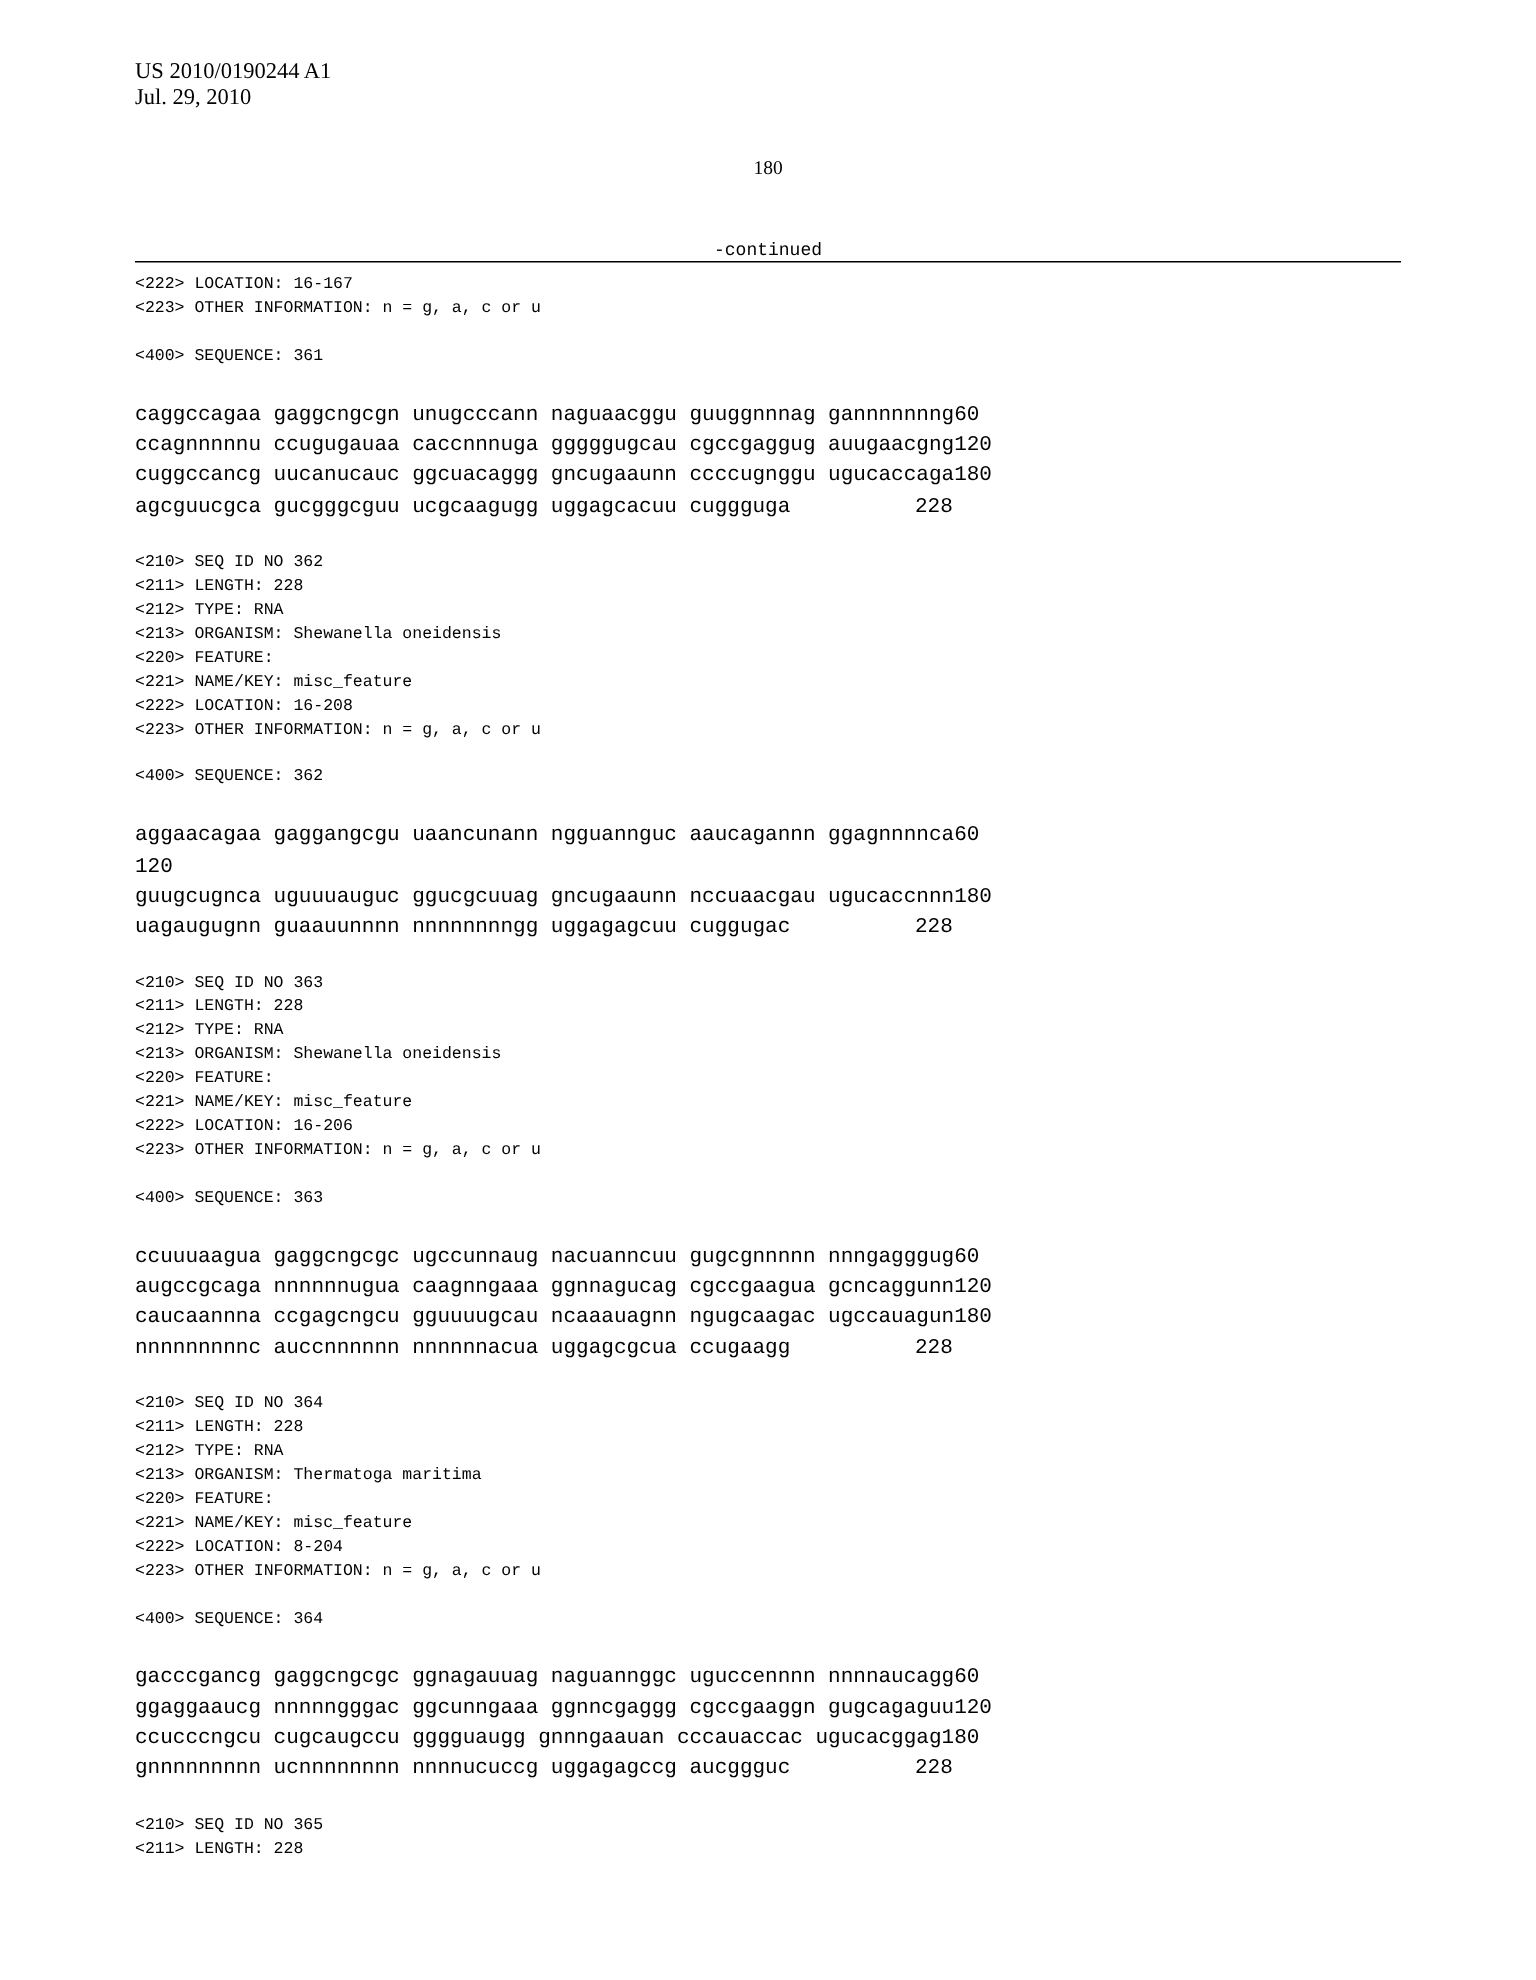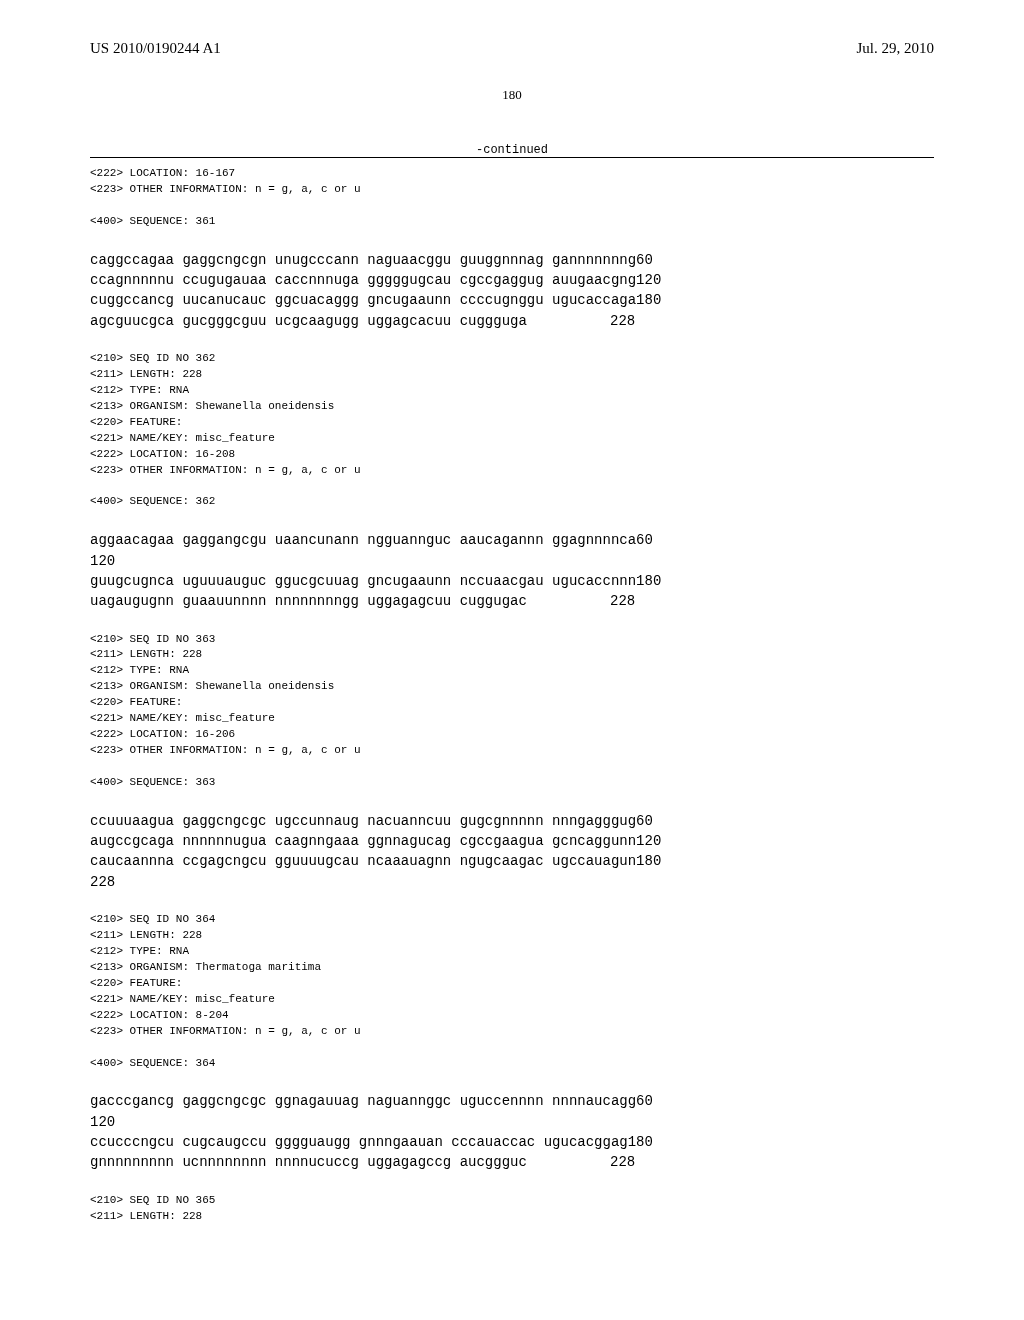--- a/index.html
+++ b/index.html
@@ -14,20 +14,21 @@
     height: 1320px;
     position: relative;
     box-sizing: border-box;
     padding: 40px 90px 20px 90px;
   }
   .header {
     display: flex;
     justify-content: space-between;
     font-size: 15px;
     margin-bottom: 30px;
+    flex-direction: column;
   }
   .header-left { }
   .header-right { }
   .pagenum {
     text-align: center;
     font-size: 13px;
     margin-bottom: 40px;
   }
   .continued {
     text-align: center;
@@ -117,37 +118,37 @@
 &lt;221&gt; NAME/KEY: misc_feature
 &lt;222&gt; LOCATION: 16-206
 &lt;223&gt; OTHER INFORMATION: n = g, a, c or u
 
 &lt;400&gt; SEQUENCE: 363</div>
 
   <div class="seqgroup">
     <div class="seqrow"><span>ccuuuaagua gaggcngcgc ugccunnaug nacuanncuu gugcgnnnnn nnngagggug</span><span class="num">60</span></div>
     <div class="seqrow"><span>augccgcaga nnnnnnugua caagnngaaa ggnnagucag cgccgaagua gcncaggunn</span><span class="num">120</span></div>
     <div class="seqrow"><span>caucaannna ccgagcngcu gguuuugcau ncaaauagnn ngugcaagac ugccauagun</span><span class="num">180</span></div>
-    <div class="seqrow"><span class="num">228</span></div>
+    <div class="seqrow"><span>nnnnnnnnnc auccnnnnnn nnnnnnacua uggagcgcua ccugaagg</span><span class="num">228</span></div>
   </div>
 
   <div class="seqblock">&lt;210&gt; SEQ ID NO 364
 &lt;211&gt; LENGTH: 228
 &lt;212&gt; TYPE: RNA
 &lt;213&gt; ORGANISM: Thermatoga maritima
 &lt;220&gt; FEATURE:
 &lt;221&gt; NAME/KEY: misc_feature
 &lt;222&gt; LOCATION: 8-204
 &lt;223&gt; OTHER INFORMATION: n = g, a, c or u
 
 &lt;400&gt; SEQUENCE: 364</div>
 
   <div class="seqgroup">
     <div class="seqrow"><span>gacccgancg gaggcngcgc ggnagauuag naguannggc uguccennnn nnnnaucagg</span><span class="num">60</span></div>
-    <div class="seqrow"><span class="num">120</span></div>
+    <div class="seqrow"><span>ggaggaaucg nnnnngggac ggcunngaaa ggnncgaggg cgccgaaggn gugcagaguu</span><span class="num">120</span></div>
     <div class="seqrow"><span>ccucccngcu cugcaugccu gggguaugg gnnngaauan cccauaccac ugucacggag</span><span class="num">180</span></div>
     <div class="seqrow"><span>gnnnnnnnnn ucnnnnnnnn nnnnucuccg uggagagccg aucggguc</span><span class="num">228</span></div>
   </div>
 
   <div class="seqblock">&lt;210&gt; SEQ ID NO 365
 &lt;211&gt; LENGTH: 228</div>
 
 </div>
 
 </body></html>

